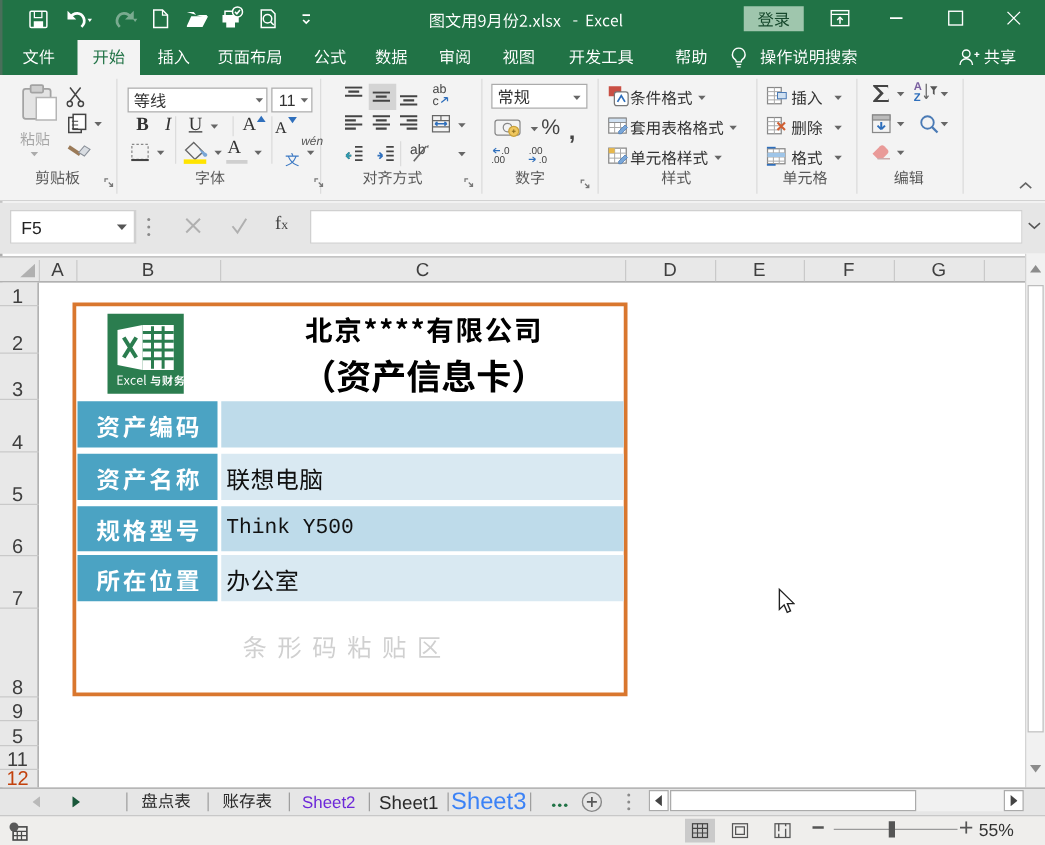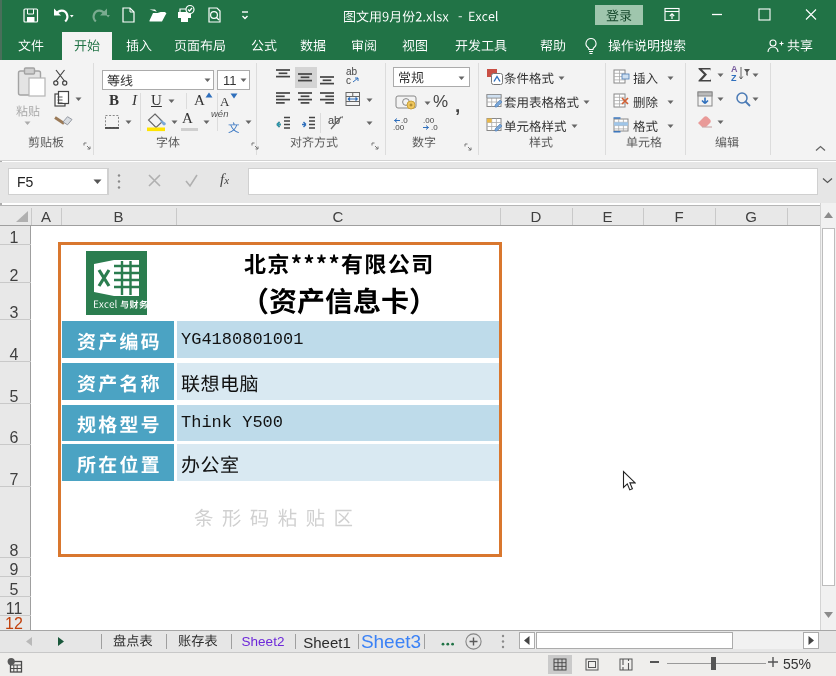--- a/index.html
+++ b/index.html
@@ -241,21 +241,21 @@
     </svg>
     <svg class="abs" style="left:171px;top:120px" width="7" height="5">
       <path d="M0.5 0.5h6L3.5 4z" fill="#666"></path>
     </svg>
     <div class="lat" style="left:182px;top:110px;font-size:15px;font-family:'Liberation Serif',serif;color:#333">A</div>
     <div class="abs" style="left:181px;top:127.6px;width:17px;height:3.4px;background:#cfcfcf"></div>
     <svg class="abs" style="left:203px;top:120px" width="7" height="5">
       <path d="M0.5 0.5h6L3.5 4z" fill="#666"></path>
     </svg>
     <div class="abs" style="left:217px;top:93px;width:1px;height:38px;background:#dcdcdc"></div>
-    <div class="lat" style="left:211px;top:108px;font-size:9.5px;font-style:italic;color:#555">wén</div>
+    <div class="lat" style="left:241px;top:108px;font-size:9.5px;font-style:italic;color:#555">wén</div>
     <svg style="position:absolute;left:228.0px;top:121.9px;overflow:visible;" width="11.5" height="14.4" fill="#3b78c3">
       <use href="#g1" transform="translate(0.0 10.1) scale(0.0115)"></use>
     </svg>
     <svg class="abs" style="left:245px;top:120px" width="7" height="5">
       <path d="M0.5 0.5h6L3.5 4z" fill="#666"></path>
     </svg>
     <svg style="position:absolute;left:156.0px;top:136.4px;overflow:visible;" width="24.0" height="15.0" fill="#595959">
       <use href="#g52" transform="translate(0.0 10.6) scale(0.0120)"></use>
       <use href="#g53" transform="translate(12.0 10.6) scale(0.0120)"></use>
     </svg>
@@ -516,21 +516,21 @@
     <div class="abs" style="left:108px;top:168px;width:1px;height:27px;background:#d0d0d0"></div>
     <svg class="abs" style="left:117px;top:173px" width="4" height="18" fill="#8a8a8a">
       <circle cx="2" cy="2.5" r="1.2"></circle>
       <circle cx="2" cy="8.5" r="1.2"></circle>
       <circle cx="2" cy="14.5" r="1.2"></circle>
     </svg>
     <svg class="abs" style="left:148px;top:174px" width="100" height="16" fill="none">
       <path d="M1 1l11 11M12 1L1 12" stroke="#b0b0b0" stroke-width="1.6"></path>
       <path d="M38 7l4 5 7-11" stroke="#b0b0b0" stroke-width="1.6"></path>
     </svg>
-    <div class="lat" style="left:220px;top:171px;font-size:15px;font-style:italic;font-family:'Liberation Serif',serif;color:#444">f<span style="font-size:11px">x</span></div>
+    <div class="lat" style="left:220px;top:171px;font-size:15px;font-family:'Liberation Serif',serif;color:#444">f<span style="font-size:11px">x</span></div>
     <div class="abs" style="left:248px;top:168px;width:570px;height:27px;background:#fff;border:1px solid #d0d0d0"></div>
     <svg class="abs" style="left:822px;top:177px" width="11" height="8" fill="none">
       <path d="M1 1.5l4.5 4 4.5-4" stroke="#555" stroke-width="1.2"></path>
     </svg>
     <div class="abs" style="left:0;top:205px;width:820px;height:21px;background:#e8e8e8;border-top:1px solid #b6b6b6;border-bottom:1px solid #9f9f9f"></div>
     <div class="abs" style="left:0;top:226px;width:31px;height:404px;background:#e8e8e8;border-right:1px solid #9f9f9f"></div>
     <svg class="abs" style="left:16px;top:211px" width="12" height="11">
       <path d="M12 0v11H0z" fill="#b0b0b0"></path>
     </svg>
     <div class="abs" style="left:61px;top:208px;width:1px;height:17px;background:#c9c9c9"></div>
@@ -626,21 +626,20 @@
       <use href="#g86" transform="translate(168.0 24.6) scale(0.0280)"></use>
     </svg>
     <div class="abs" style="left:62px;top:320.5px;width:112px;height:37.0px;background:#4ba3c3"></div>
     <div class="abs" style="left:176.5px;top:320.5px;width:322px;height:37.0px;background:#bedbea"></div>
     <svg style="position:absolute;left:77.0px;top:331.6px;overflow:visible;" width="82.6" height="23.8" fill="#ffffff">
       <use href="#g81" transform="translate(0.0 16.7) scale(0.0190)"></use>
       <use href="#g82" transform="translate(21.2 16.7) scale(0.0190)"></use>
       <use href="#g87" transform="translate(42.4 16.7) scale(0.0190)"></use>
       <use href="#g88" transform="translate(63.6 16.7) scale(0.0190)"></use>
     </svg>
-    <div class="lat" style="left:181px;top:329.5px;font-size:17px;font-family:'Liberation Mono',monospace;color:#111">YG4180801001</div>
     <div class="abs" style="left:62px;top:362.5px;width:112px;height:37.0px;background:#4ba3c3"></div>
     <div class="abs" style="left:176.5px;top:362.5px;width:322px;height:37.0px;background:#d9e9f2"></div>
     <svg style="position:absolute;left:77.0px;top:373.6px;overflow:visible;" width="82.6" height="23.8" fill="#ffffff">
       <use href="#g81" transform="translate(0.0 16.7) scale(0.0190)"></use>
       <use href="#g82" transform="translate(21.2 16.7) scale(0.0190)"></use>
       <use href="#g89" transform="translate(42.4 16.7) scale(0.0190)"></use>
       <use href="#g90" transform="translate(63.6 16.7) scale(0.0190)"></use>
     </svg>
     <svg style="position:absolute;left:181.0px;top:373.6px;overflow:visible;" width="77.5" height="23.8" fill="#111">
       <use href="#g91" transform="translate(0.0 16.7) scale(0.0190)"></use>

